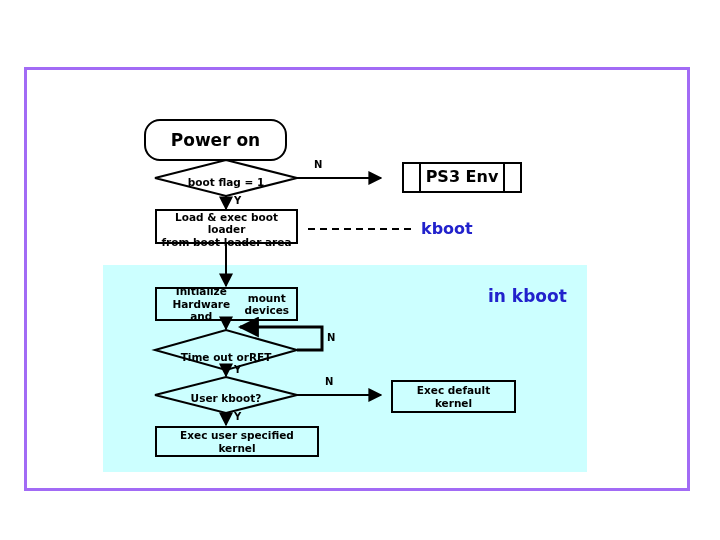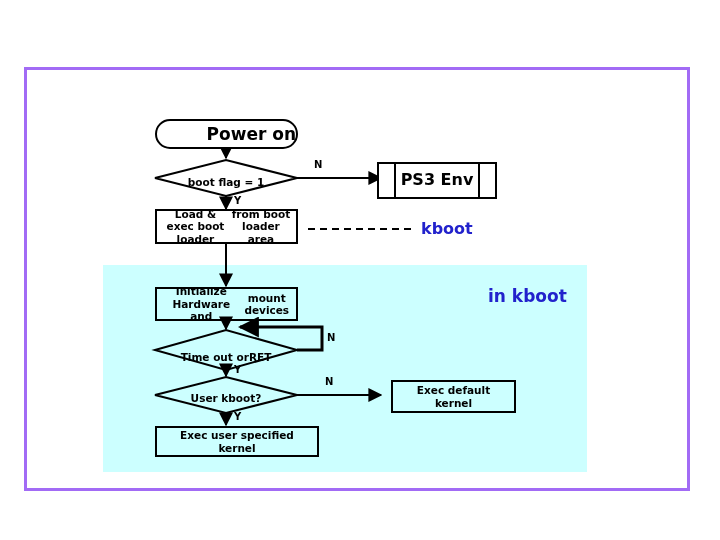--- a/index.html
+++ b/index.html
@@ -138,36 +138,36 @@
 
     <path d="M 297,350 L 322,350 L 322,327 L 240,327" fill="none" stroke="#000000" stroke-width="3" marker-end="url(#arrow)"></path>
 
     <line x1="226" y1="370" x2="226" y2="376" stroke="#000000" stroke-width="2" marker-end="url(#arrow)"></line>
 
     <line x1="297" y1="395" x2="381" y2="395" stroke="#000000" stroke-width="2" marker-end="url(#arrow)"></line>
 
     <line x1="226" y1="413" x2="226" y2="425" stroke="#000000" stroke-width="2" marker-end="url(#arrow)"></line>
   </svg>
 
-  <div class="node terminator" style="left:155px; top:119px; width:143px; height:30px;justify-content:flex-end;">
+  <div class="node terminator" style="left:144px; top:119px; width:143px; height:42px;">
     <span>Power on</span>
   </div>
 
   <div class="decision-label" style="left:156px; top:168px; width:140px; height:20px;">
     <span>boot flag = 1</span>
   </div>
   <div class="branch-label" style="left:314px; top:159px;">N</div>
   <div class="branch-label" style="left:234px; top:195px;">Y</div>
 
-  <div class="node process" style="left:155px; top:209px; width:143px; height:35px; flex-direction:row;justify-content:space-between;">
+  <div class="node process" style="left:155px; top:209px; width:143px; height:35px; flex-direction:column;justify-content:space-between;">
     <span>Load &amp; exec boot loader</span>
     <span>from boot loader area</span>
   </div>
 
-  <div class="node predefined" style="left:377px; top:162px; width:120px; height:37px;">
+  <div class="node predefined" style="left:402px; top:162px; width:120px; height:31px;">
     <span>PS3 Env</span>
   </div>
 
   <div class="anno anno-kboot" style="left:421px; top:219px;">kboot</div>
 
   <div class="anno anno-inkboot" style="left:488px; top:286px;">in kboot</div>
 
   <div class="node process" style="left:155px; top:287px; width:143px; height:34px; ">
     <span>Initialize Hardware and</span>
     <span>mount devices</span>

